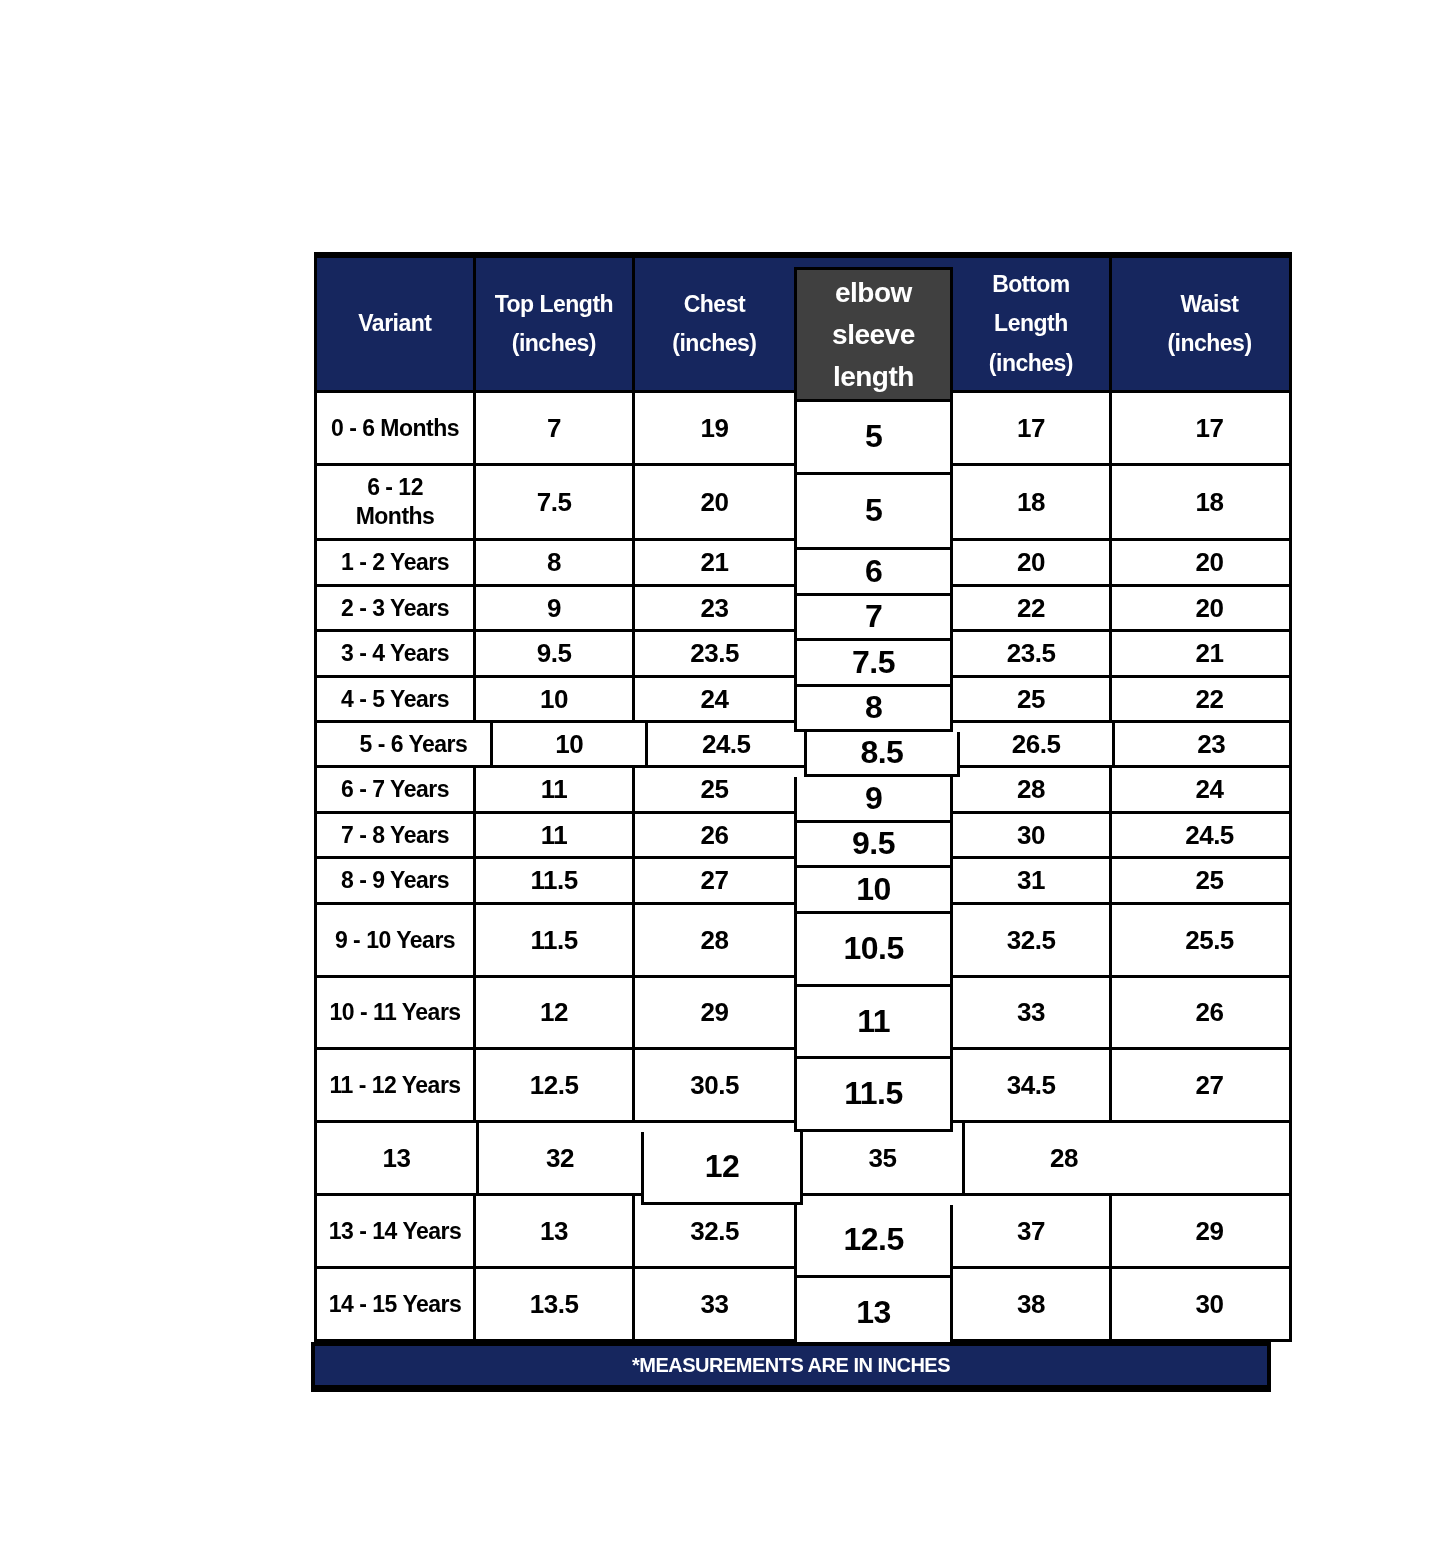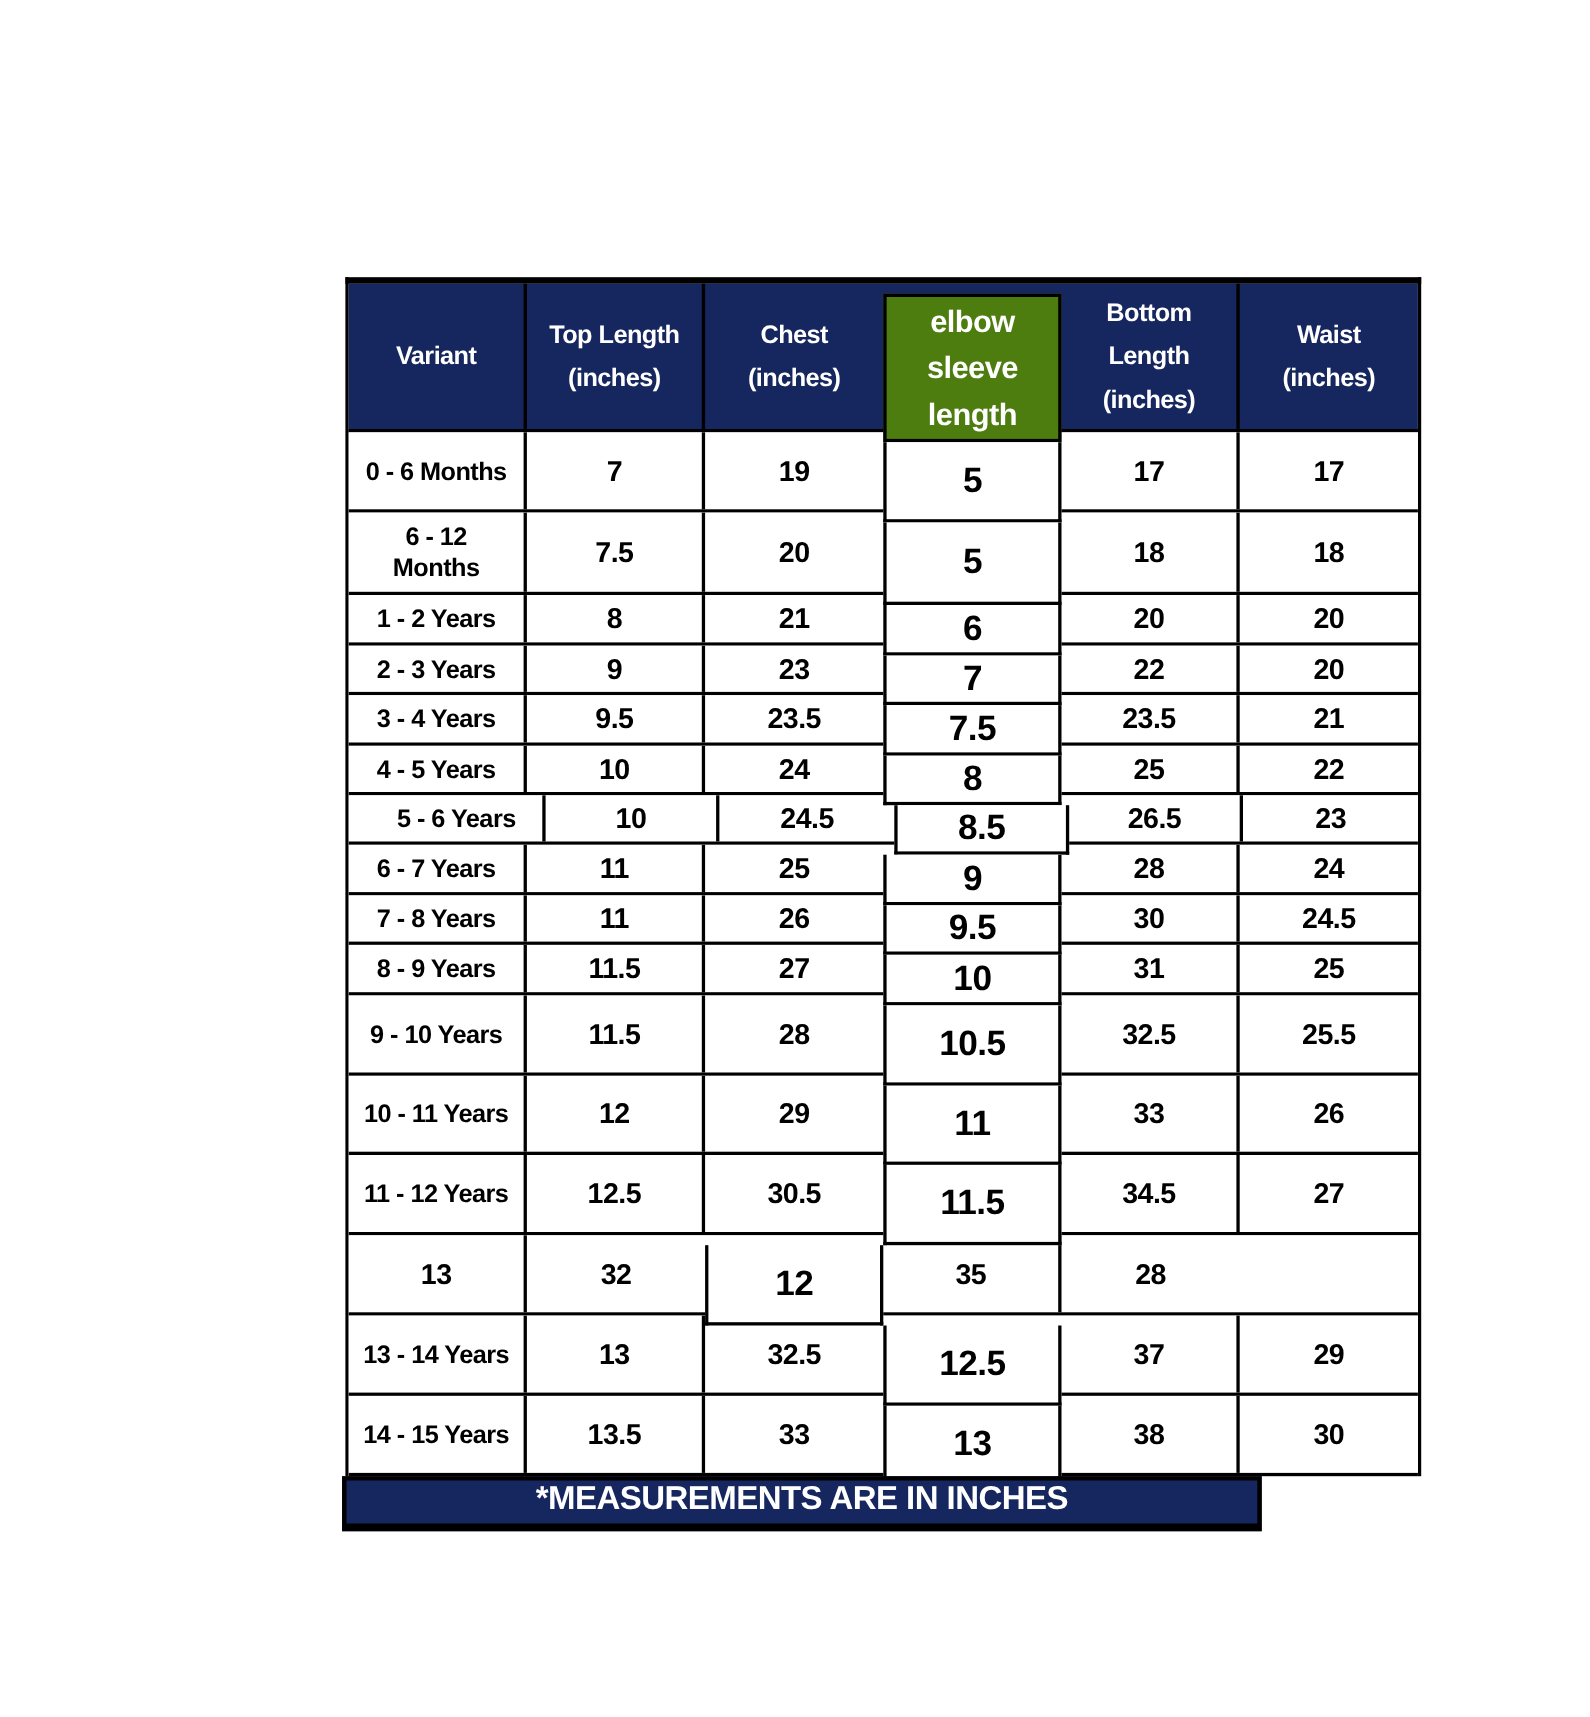--- a/index.html
+++ b/index.html
@@ -42,21 +42,21 @@
     box-sizing: border-box;
     border-right: 3px solid #000;
     display: flex;
     align-items: center;
     justify-content: center;
     text-align: center;
     font-size: 26px;
     line-height: 1.25;
     letter-spacing: -0.5px;
   }
-  .c.last { border-right: 0; }
+  .c.last { border-right: 0; margin-left: 18px; }
   .c.no-r { border-right: 0; }
   .header .c {
     font-size: 23px;
     line-height: 1.7;
     padding: 0 8px;
   }
   .c.variant {
     font-size: 23px;
     white-space: pre-line;
     padding: 0 2px;
@@ -67,40 +67,41 @@
     transform: translateY(9px);
     height: calc(100% + 3px);
     background: #fff;
     border-left: 3px solid #000;
     border-right: 3px solid #000;
     border-bottom: 3px solid #000;
     font-size: 32px;
     line-height: 1.1;
   }
   .header .c.elbow {
-    background: #4d7c0f;
+    background: #404040;
     border-top: 3px solid #000;
     font-size: 28px;
     line-height: 1.5;
     padding: 0 4px;
   }
   .footer {
     position: relative;
     z-index: 3;
-    width: 836px;
+    width: 960px;
     margin-left: -3px;
     height: 50px;
     box-sizing: border-box;
     background: #16265e;
     border: 4px solid #000;
     border-bottom: 7px solid #000;
     display: flex;
+    align-items: center;
     justify-content: center;
     color: #ffffff;
-    font-size: 30px;
+    font-size: 20px;
     letter-spacing: -0.5px;
   }
 </style>
 </head>
 <body>
 
 <div class="wrap">
   <div class="tbl">
     <div class="row header" id="hdr">
         <div class="c variant">Variant</div>

